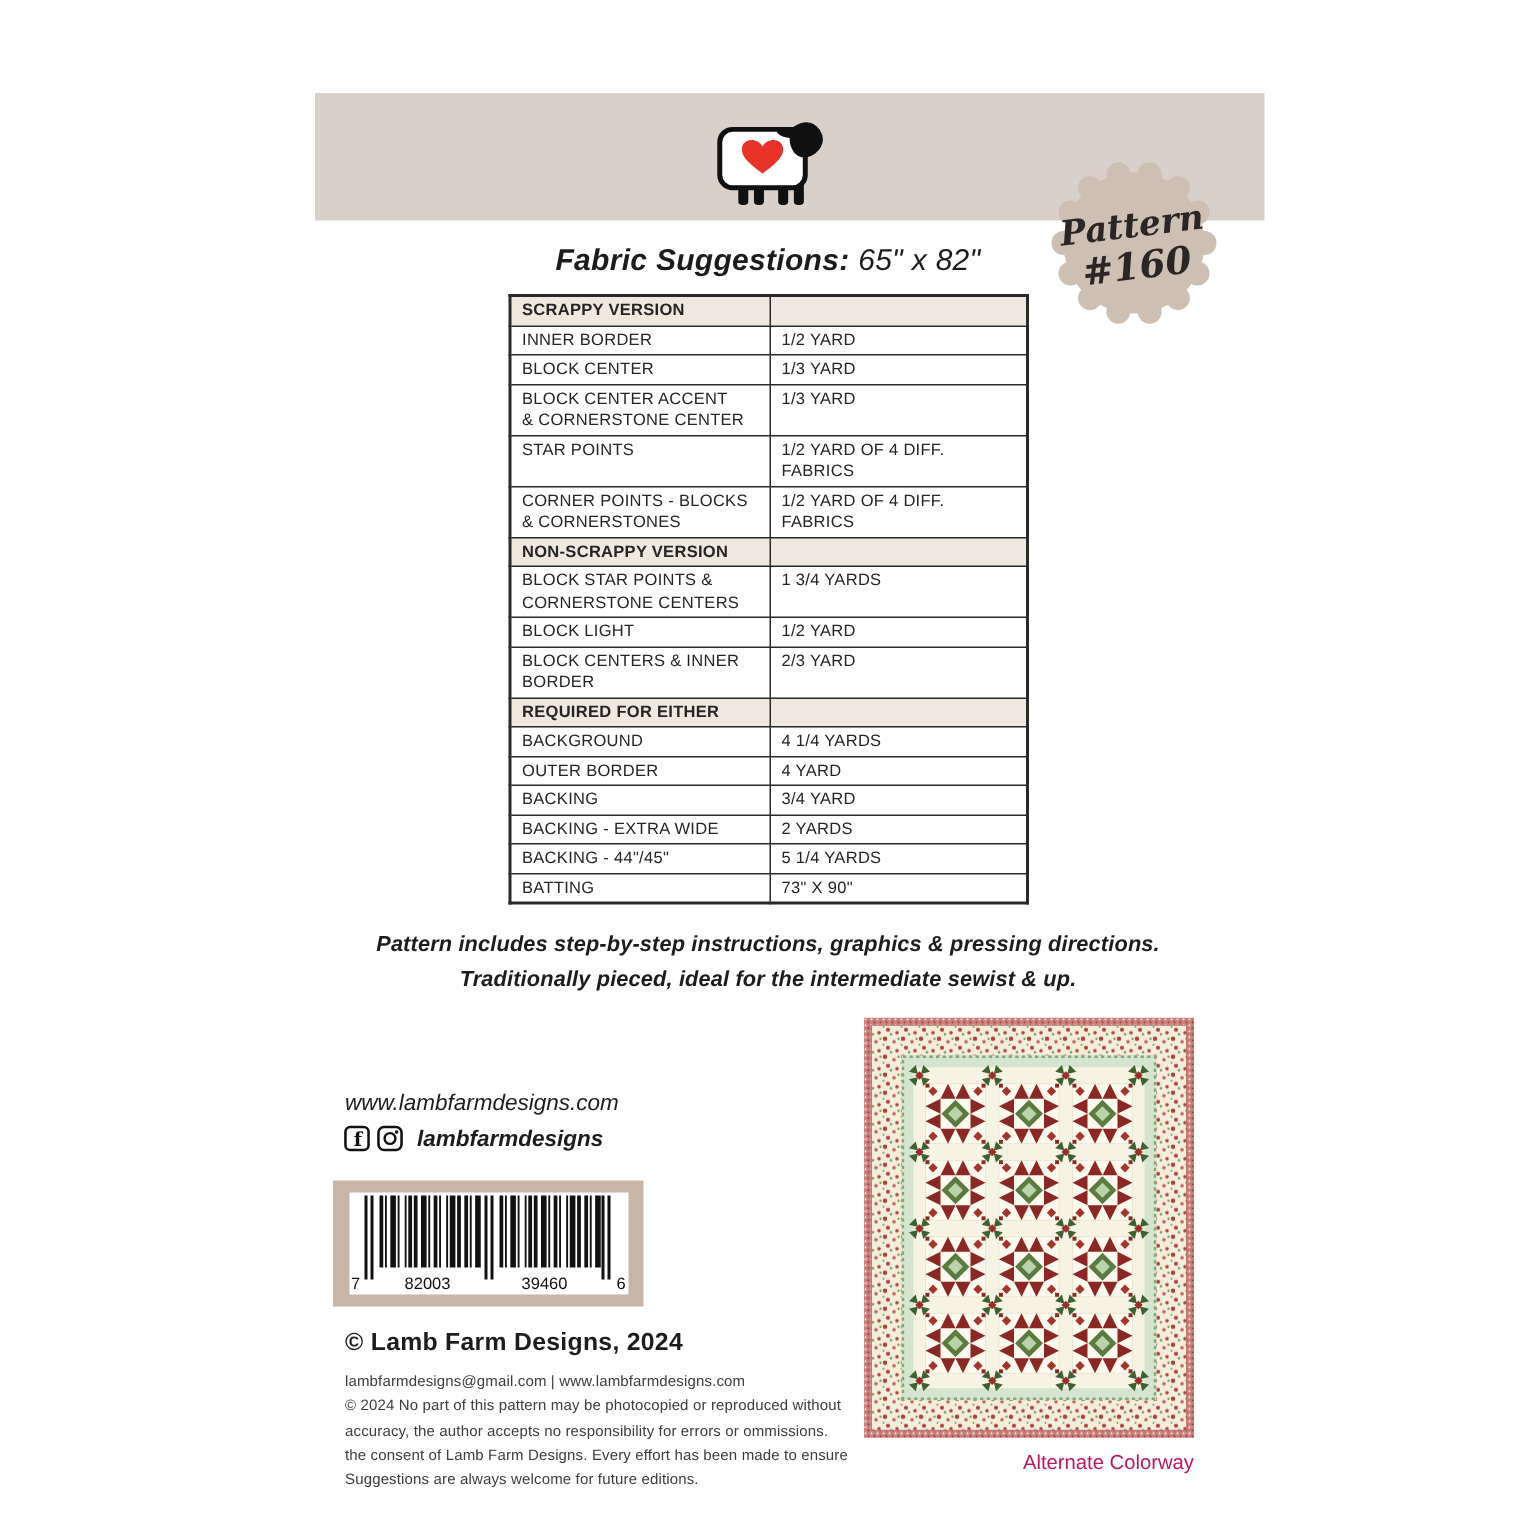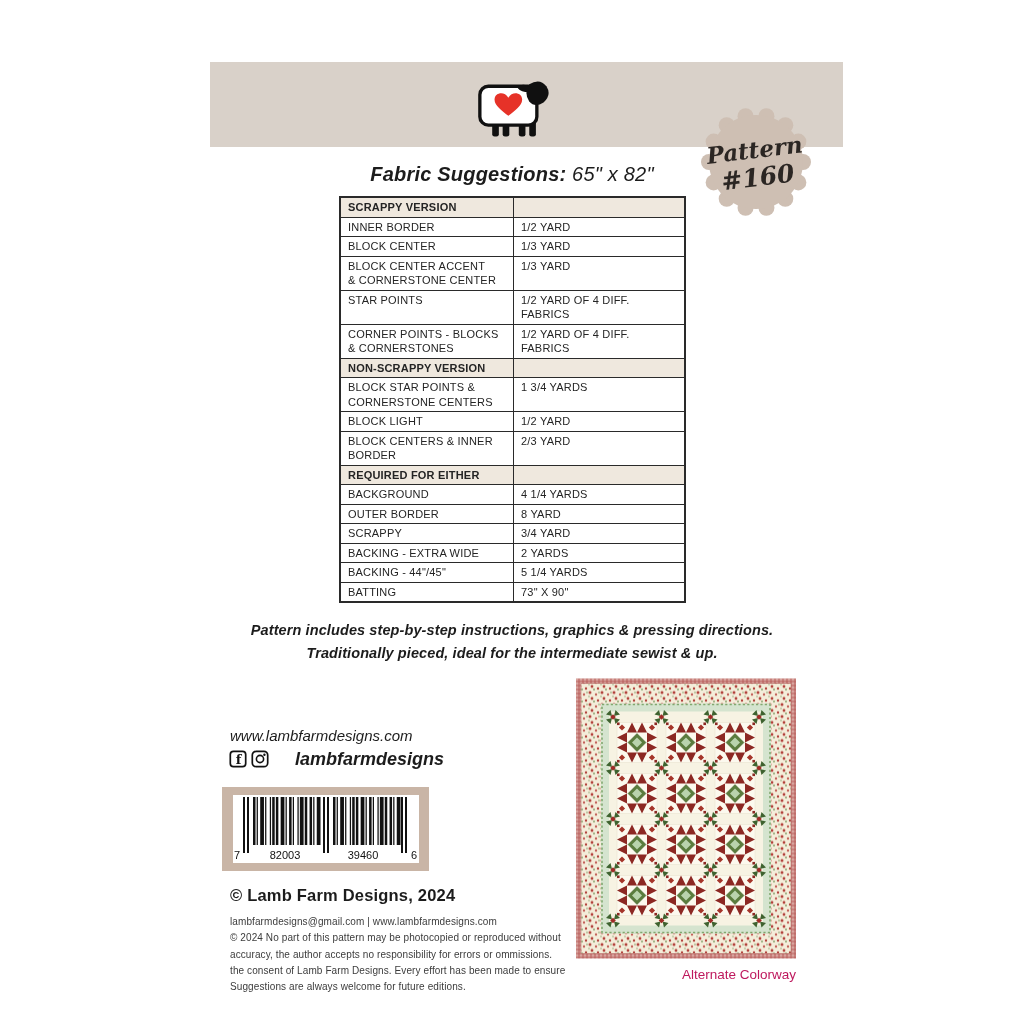--- a/index.html
+++ b/index.html
@@ -28,21 +28,21 @@
   table.fab td.c1{width:158px;}
   tr.sec td{background:#efe8de;font-weight:bold;border-top:1.5px solid #2a2a2a;border-bottom:1.5px solid #2a2a2a;}
 
   
   .desc{left:0;top:619px;width:1024px;text-align:center;font-style:italic;font-weight:bold;
         font-size:14.5px;line-height:23px;letter-spacing:.1px;}
 
   
   .website{left:230px;top:727px;font-style:italic;font-weight:normal;font-size:15px;}
   .social{left:229px;top:749px;height:20px;display:flex;align-items:center;gap:4px;}
-  .social .handle{font-style:italic;font-weight:bold;font-size:18px;margin-left:22px;text-align:center;}
+  .social .handle{font-style:italic;font-weight:bold;font-size:15px;margin-left:5px;text-align:center;}
   .icon18{width:18px;height:18px;display:block;}
 
   .bcframe{left:222px;top:787px;width:207px;height:84px;background:#c9b5a6;}
   .bcwhite{left:233px;top:795px;width:186px;height:68px;background:#fff;}
   .bcsvg{left:233px;top:795px;width:186px;height:68px;}
   .bcsvg text{font-family:"Liberation Sans",sans-serif;font-size:11px;fill:#111;}
 
   .copyright{left:230px;top:886px;font-weight:bold;font-size:16.5px;letter-spacing:.2px;}
   .fineprint{left:230px;top:914px;width:340px;font-size:10px;line-height:16.3px;color:#3c3c3c;letter-spacing:.1px;}
 
@@ -148,24 +148,24 @@
         <tr class="sec">
           <td class="c1">REQUIRED FOR EITHER</td>
           <td class="c2"></td>
         </tr>
         <tr>
           <td class="c1">BACKGROUND</td>
           <td class="c2">4 1/4 YARDS</td>
         </tr>
         <tr>
           <td class="c1">OUTER BORDER</td>
-          <td class="c2">8 YARD</td>
-        </tr>
-        <tr>
-          <td class="c1">SCRAPPY</td>
+          <td class="c2">4 YARD</td>
+        </tr>
+        <tr>
+          <td class="c1">BACKING</td>
           <td class="c2">3/4 YARD</td>
         </tr>
         <tr>
           <td class="c1">BACKING - EXTRA WIDE</td>
           <td class="c2">2 YARDS</td>
         </tr>
         <tr>
           <td class="c1">BACKING - 44"/45"</td>
           <td class="c2">5 1/4 YARDS</td>
         </tr>

